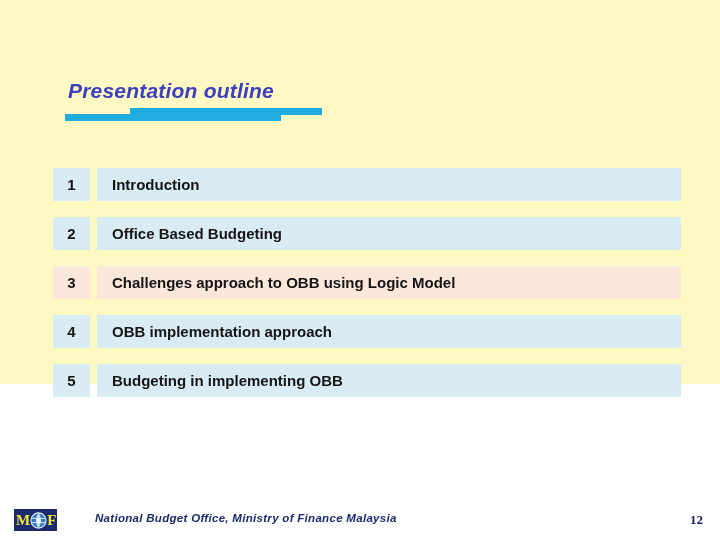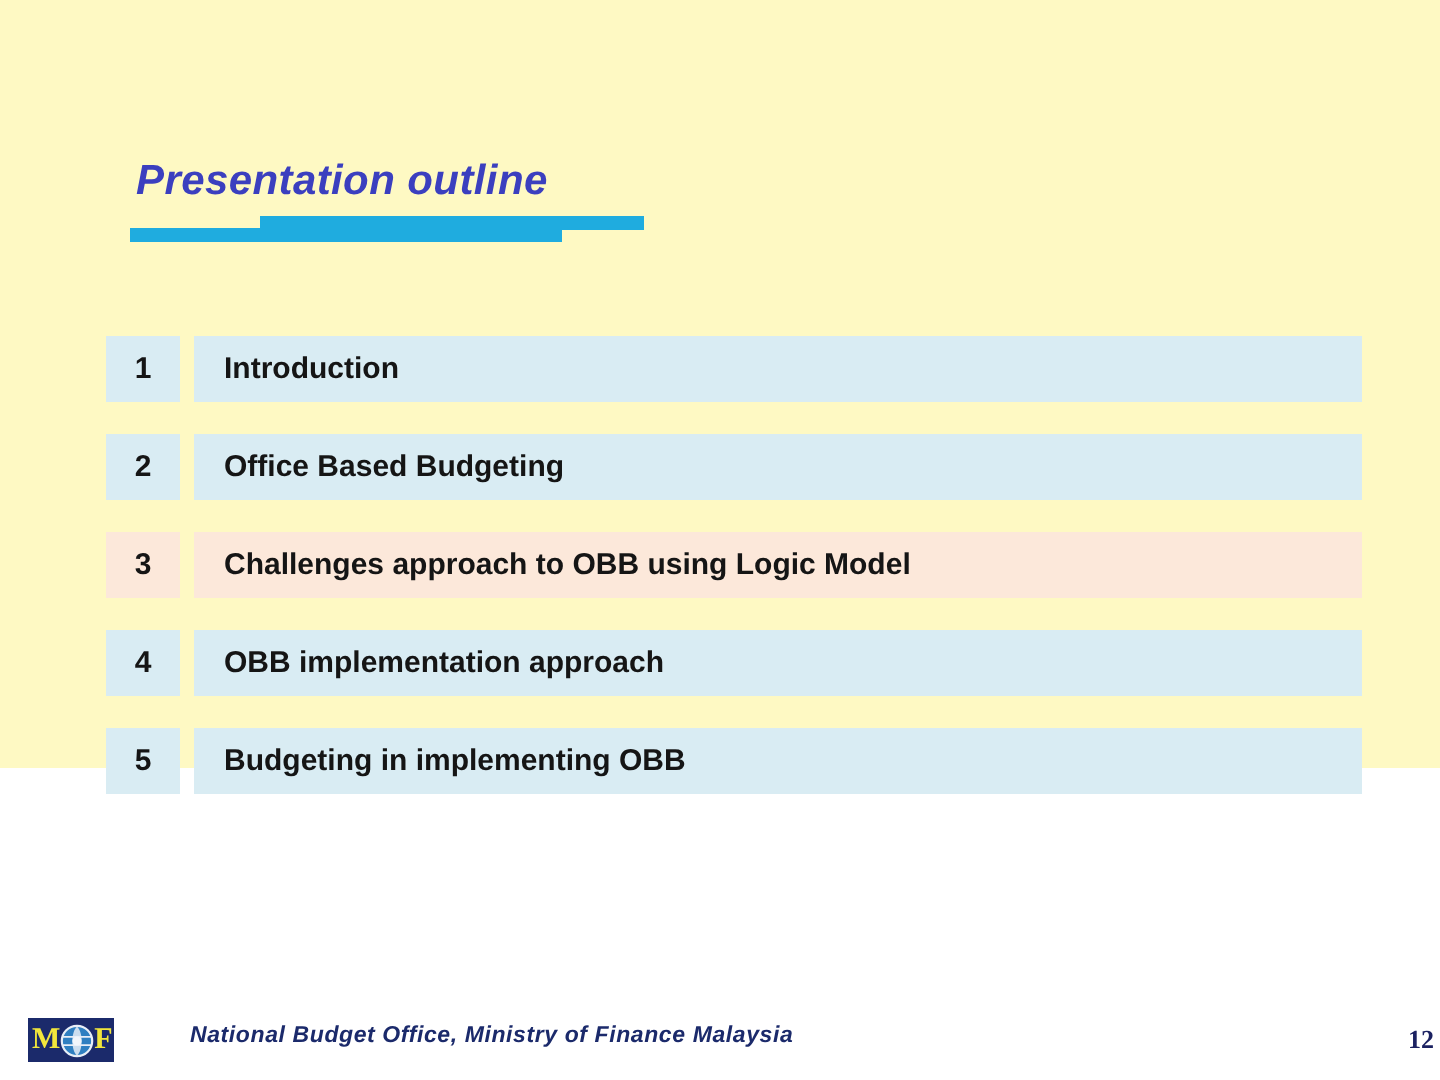--- a/index.html
+++ b/index.html
@@ -147,21 +147,21 @@
     font-size: 11.5px;
     font-weight: bold;
     font-style: italic;
     color: #1b2a6b;
     white-space: nowrap;
     letter-spacing: 0.3px;
     margin-left: 23px;
   }
   .page-number {
     position: absolute;
-    right: 3px;
+    right: 17px;
     top: 8px;
     font-size: 13px;
     font-weight: bold;
     color: #1b2161;
     font-family: "Liberation Serif", serif;
   }
 </style>
 </head>
 <body>
 

